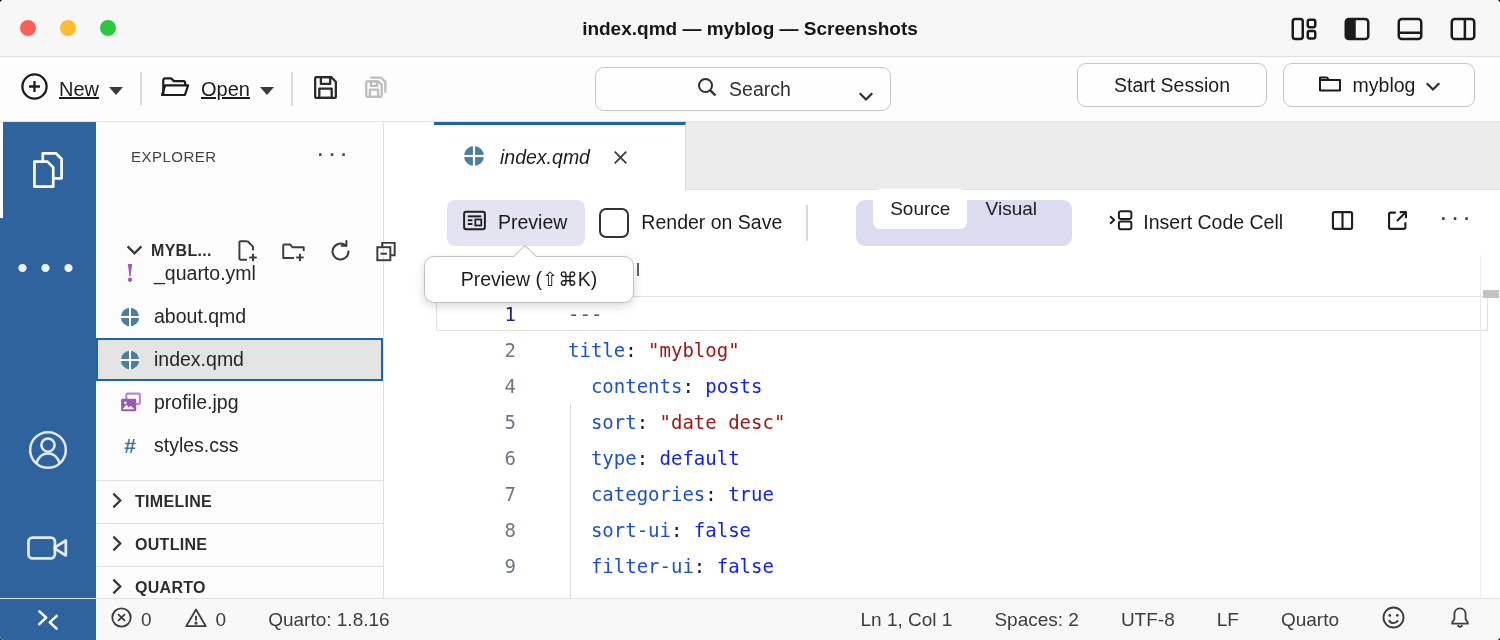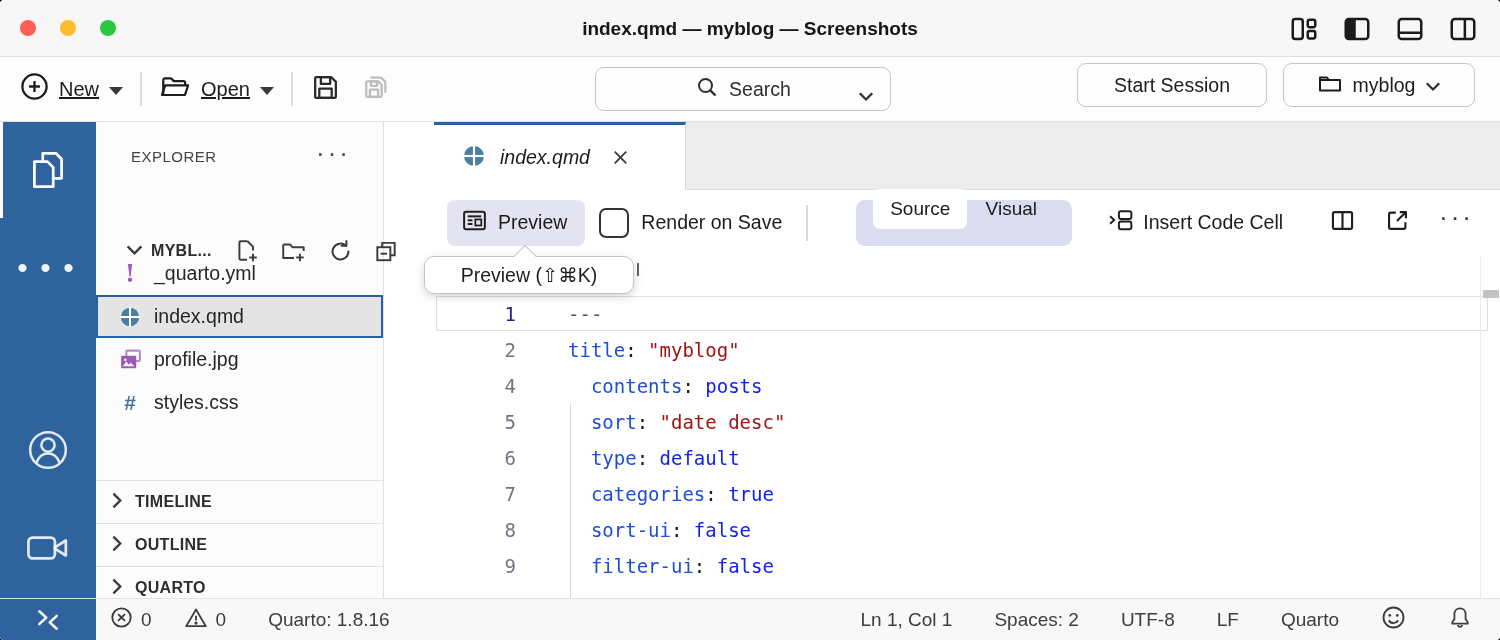--- a/index.html
+++ b/index.html
@@ -84,21 +84,21 @@
   .ln-active { color:#24247b; }
   .lt { margin-left:52px; }
   .tk-doc{color:#55555a;} .tk-key{color:#1d4ed8;} .tk-pun{color:#1f1f1f;} .tk-str{color:#a31515;} .tk-val{color:#1420f0;}
   .cur-line { position:absolute; left:2px; top:174px; width:1052px; height:35px; border:1.5px solid #e0e0e0; z-index:1; }
   .indent-guide { position:absolute; left:136px; top:282px; width:1px; height:194px; background:#d9d9d9; z-index:1; }
   .vscroll { position:absolute; right:0; top:133px; width:20px; bottom:0; border-left:1px solid #ececec; z-index:3; }
   .vscroll-thumb { position:absolute; left:2px; right:1px; top:35px; height:8px; background:#c2c2c2; }
 
   .breadcrumb-frag { position:absolute; left:636px; top:260px; font-size:18px; color:#3a3a3a; z-index:4; }
 
-  .tooltip { position:absolute; left:424px; top:256px; width:210px; height:38px; background:#fff; border:1.5px solid #c3c3c3; border-radius:10px; box-shadow:0 3px 10px rgba(0,0,0,.16); z-index:10; display:flex; align-items:center; justify-content:center; font-size:19.5px; color:#1d1d1d; }
+  .tooltip { position:absolute; left:424px; top:256px; width:210px; height:47px; background:#fff; border:1.5px solid #c3c3c3; border-radius:10px; box-shadow:0 3px 10px rgba(0,0,0,.16); z-index:10; display:flex; align-items:center; justify-content:center; font-size:19.5px; color:#1d1d1d; }
   .tooltip-caret { position:absolute; left:92px; top:-9px; width:16px; height:16px; background:#fff; border-left:1.5px solid #c3c3c3; border-top:1.5px solid #c3c3c3; transform:rotate(45deg); }
 
   
   .statusbar { position:absolute; left:0; top:598px; width:1500px; height:42px; background:#f8f8f8; border-top:1px solid #e2e2e2; font-size:19px; color:#3d3d3d; }
   .sb-remote { position:absolute; left:0; top:0; width:96px; height:42px; background:#2e639e; display:flex; align-items:center; justify-content:center; }
   .sb-left { position:absolute; left:110px; top:0; height:41px; display:flex; align-items:center; gap:10px; }
   .sb-right { position:absolute; right:28px; top:0; height:41px; display:flex; align-items:center; gap:42px; }
   .sb-item { display:flex; align-items:center; gap:8px; }
   .sb-gap { width:16px; }
   svg { flex:none; }
@@ -274,20 +274,30 @@
           </span>
       </span>
     </div>
     <div id="file-list">
         <div class="file-row">
           <span class="fi">
             <span class="fi-excl">!</span>
           </span>
           <span class="file-name">_quarto.yml</span>
         </div>
+        <div class="file-row">
+          <span class="fi">
+            <svg width="22" height="22" viewBox="0 0 22 22">
+              <circle cx="11" cy="11" r="9.2" fill="#4a7f9f"></circle>
+              <rect x="1" y="10" width="20" height="2" fill="#fff"></rect>
+              <rect x="10" y="1" width="2" height="20" fill="#fff"></rect>
+            </svg>
+          </span>
+          <span class="file-name">about.qmd</span>
+        </div>
         <div class="file-row selected">
           <span class="fi">
             <svg width="22" height="22" viewBox="0 0 22 22">
               <circle cx="11" cy="11" r="9.2" fill="#4a7f9f"></circle>
               <rect x="1" y="10" width="20" height="2" fill="#fff"></rect>
               <rect x="10" y="1" width="2" height="20" fill="#fff"></rect>
             </svg>
           </span>
           <span class="file-name">index.qmd</span>
         </div>

